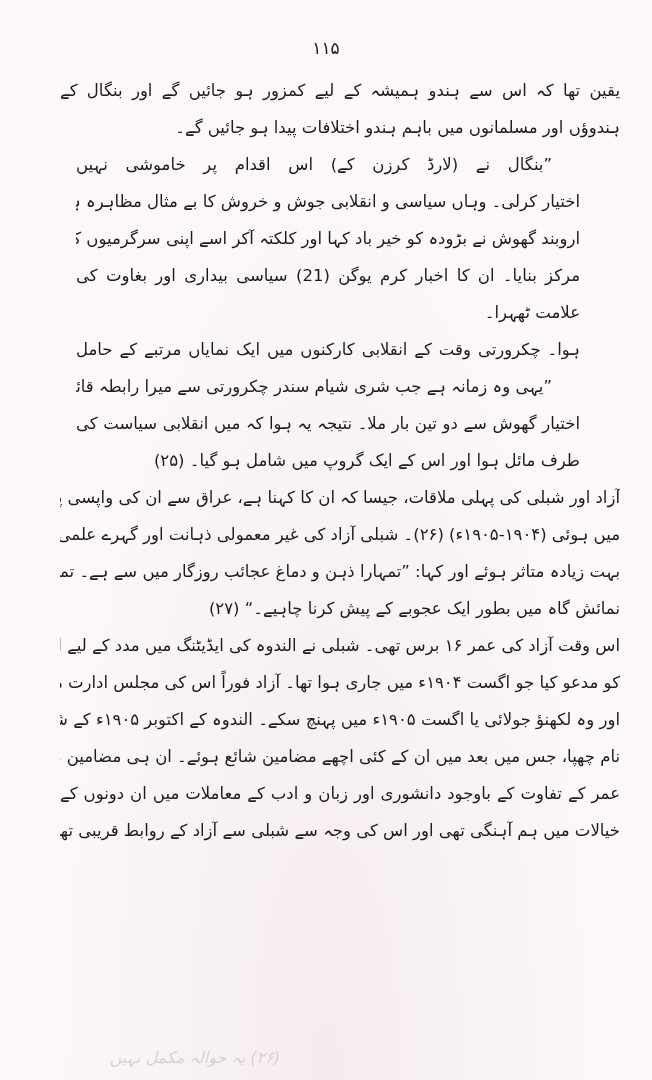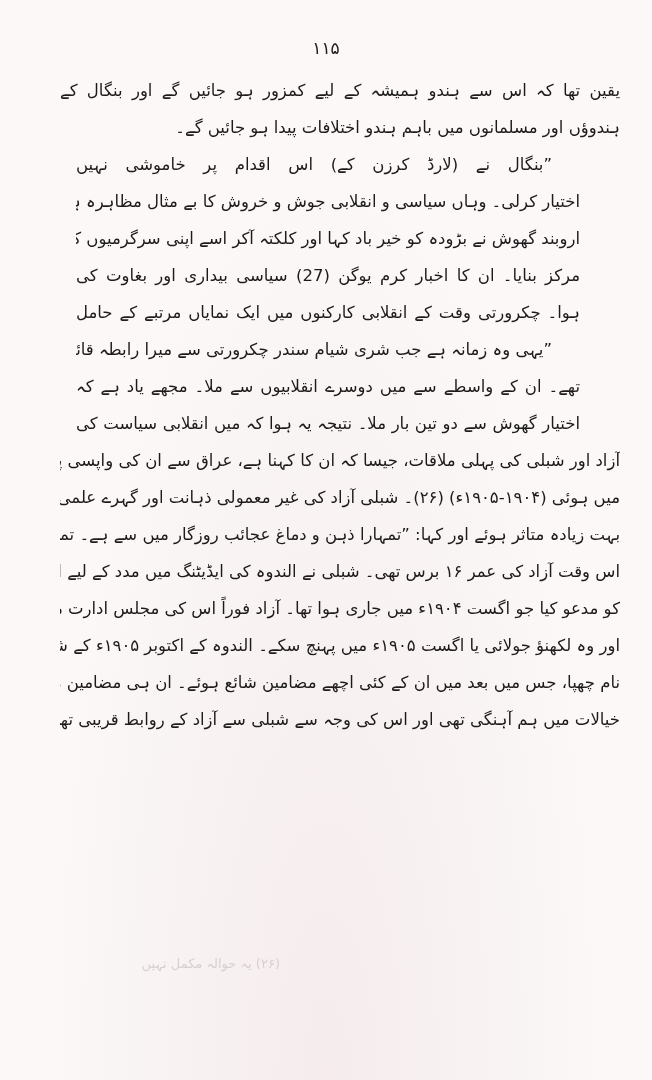--- a/index.html
+++ b/index.html
@@ -54,69 +54,73 @@
     }
     .line.last {
       text-align-last: right;
     }
     .block-quote .line {
       margin-right: 40px;
       margin-left: 16px;
     }
     .bleed {
       position: absolute;
-      top: 956px;
+      top: 1048px;
       left: 100px;
       width: 180px;
       direction: rtl;
-      font-size: 13px;
+      font-size: 16px;
       color: #d8cfd2;
       white-space: nowrap;
       font-family: "DejaVu Sans", sans-serif;
+      font-style: italic;
     }
   </style>
 </head>
 <body>
 
 <div class="page">
   <div class="page-number">۱۱۵</div>
 
   <div class="text-block">
 
     <div>
       <span class="line">یقین تھا کہ اس سے ہندو ہمیشہ کے لیے کمزور ہو جائیں گے اور بنگال کے</span>
       <span class="line last">ہندوؤں اور مسلمانوں میں باہم ہندو اختلافات پیدا ہو جائیں گے۔</span>
     </div>
 
     <div class="block-quote">
       <span class="line" style="padding-right:28px;margin-right:40px;">”بنگال نے (لارڈ کرزن کے) اس اقدام پر خاموشی نہیں</span>
       <span class="line">اختیار کرلی۔ وہاں سیاسی و انقلابی جوش و خروش کا بے مثال مظاہرہ ہوا۔ شری</span>
       <span class="line">اروبند گھوش نے بڑودہ کو خیر باد کہا اور کلکتہ آکر اسے اپنی سرگرمیوں کا</span>
-      <span class="line">مرکز بنایا۔ ان کا اخبار کرم یوگن (27) سیاسی بیداری اور بغاوت کی</span>
+      <span class="line">مرکز بنایا۔ ان کا اخبار کرم یوگن (21) سیاسی بیداری اور بغاوت کی</span>
+      <span class="line last">علامت ٹھہرا۔</span>
     </div>
 
     <div class="block-quote">
       <span class="line">ہوا۔ چکرورتی وقت کے انقلابی کارکنوں میں ایک نمایاں مرتبے کے حامل</span>
       <span class="line" style="padding-right:28px;">”یہی وہ زمانہ ہے جب شری شیام سندر چکرورتی سے میرا رابطہ قائم</span>
-      <span class="line">تھے۔ ان کے واسطے سے میں دوسرے انقلابیوں سے ملا۔ مجھے یاد ہے کہ</span>
       <span class="line">اختیار گھوش سے دو تین بار ملا۔ نتیجہ یہ ہوا کہ میں انقلابی سیاست کی</span>
+      <span class="line last">طرف مائل ہوا اور اس کے ایک گروپ میں شامل ہو گیا۔ (۲۵)</span>
     </div>
 
     <div>
       <span class="line">آزاد اور شبلی کی پہلی ملاقات، جیسا کہ ان کا کہنا ہے، عراق سے ان کی واپسی پر بمبئی</span>
       <span class="line">میں ہوئی (۱۹۰۴-۱۹۰۵ء) (۲۶)۔ شبلی آزاد کی غیر معمولی ذہانت اور گہرے علمی ذوق سے</span>
       <span class="line">بہت زیادہ متاثر ہوئے اور کہا: ”تمہارا ذہن و دماغ عجائب روزگار میں سے ہے۔ تمہیں تو کسی علمی</span>
+      <span class="line last">نمائش گاہ میں بطور ایک عجوبے کے پیش کرنا چاہیے۔“ (۲۷)</span>
     </div>
 
     <div>
       <span class="line">اس وقت آزاد کی عمر ۱۶ برس تھی۔ شبلی نے الندوہ کی ایڈیٹنگ میں مدد کے لیے ان</span>
       <span class="line">کو مدعو کیا جو اگست ۱۹۰۴ء میں جاری ہوا تھا۔ آزاد فوراً اس کی مجلس ادارت میں شامل نہ ہو سکے</span>
       <span class="line">اور وہ لکھنؤ جولائی یا اگست ۱۹۰۵ء میں پہنچ سکے۔ الندوہ کے اکتوبر ۱۹۰۵ء کے شمارے میں ان کا</span>
       <span class="line">نام چھپا، جس میں بعد میں ان کے کئی اچھے مضامین شائع ہوئے۔ ان ہی مضامین میں فرید وجدی</span>
     </div>
 
     <div>
+      <span class="line">عمر کے تفاوت کے باوجود دانشوری اور زبان و ادب کے معاملات میں ان دونوں کے</span>
       <span class="line">خیالات میں ہم آہنگی تھی اور اس کی وجہ سے شبلی سے آزاد کے روابط قریبی تھے۔ شبلی کے</span>
     </div>
   </div>
 
   <div class="bleed">(۲۶) یہ حوالہ مکمل نہیں</div>
 </div>
 
 </body></html>

